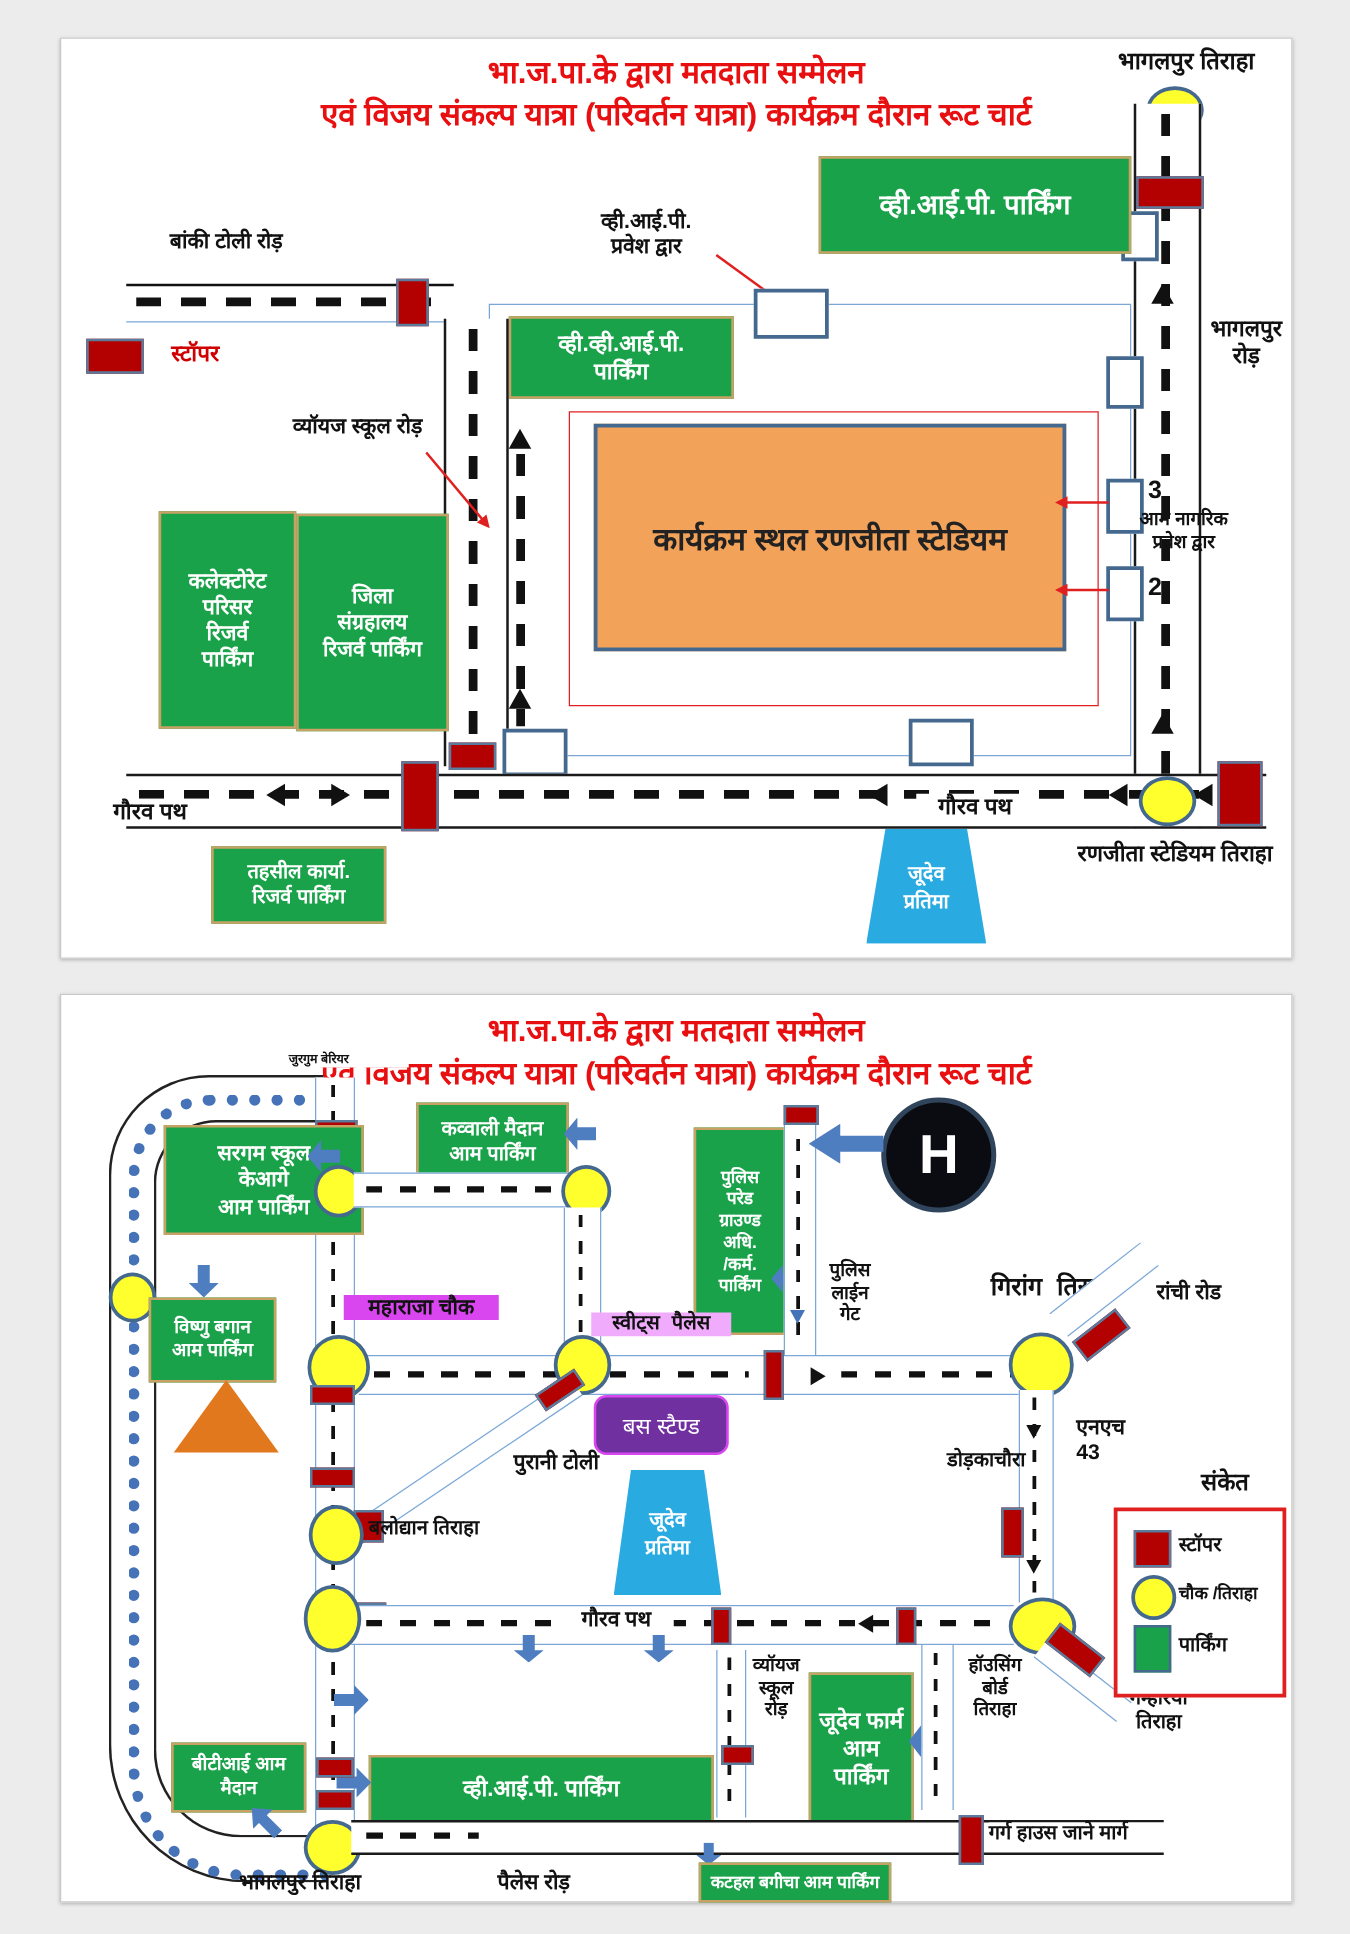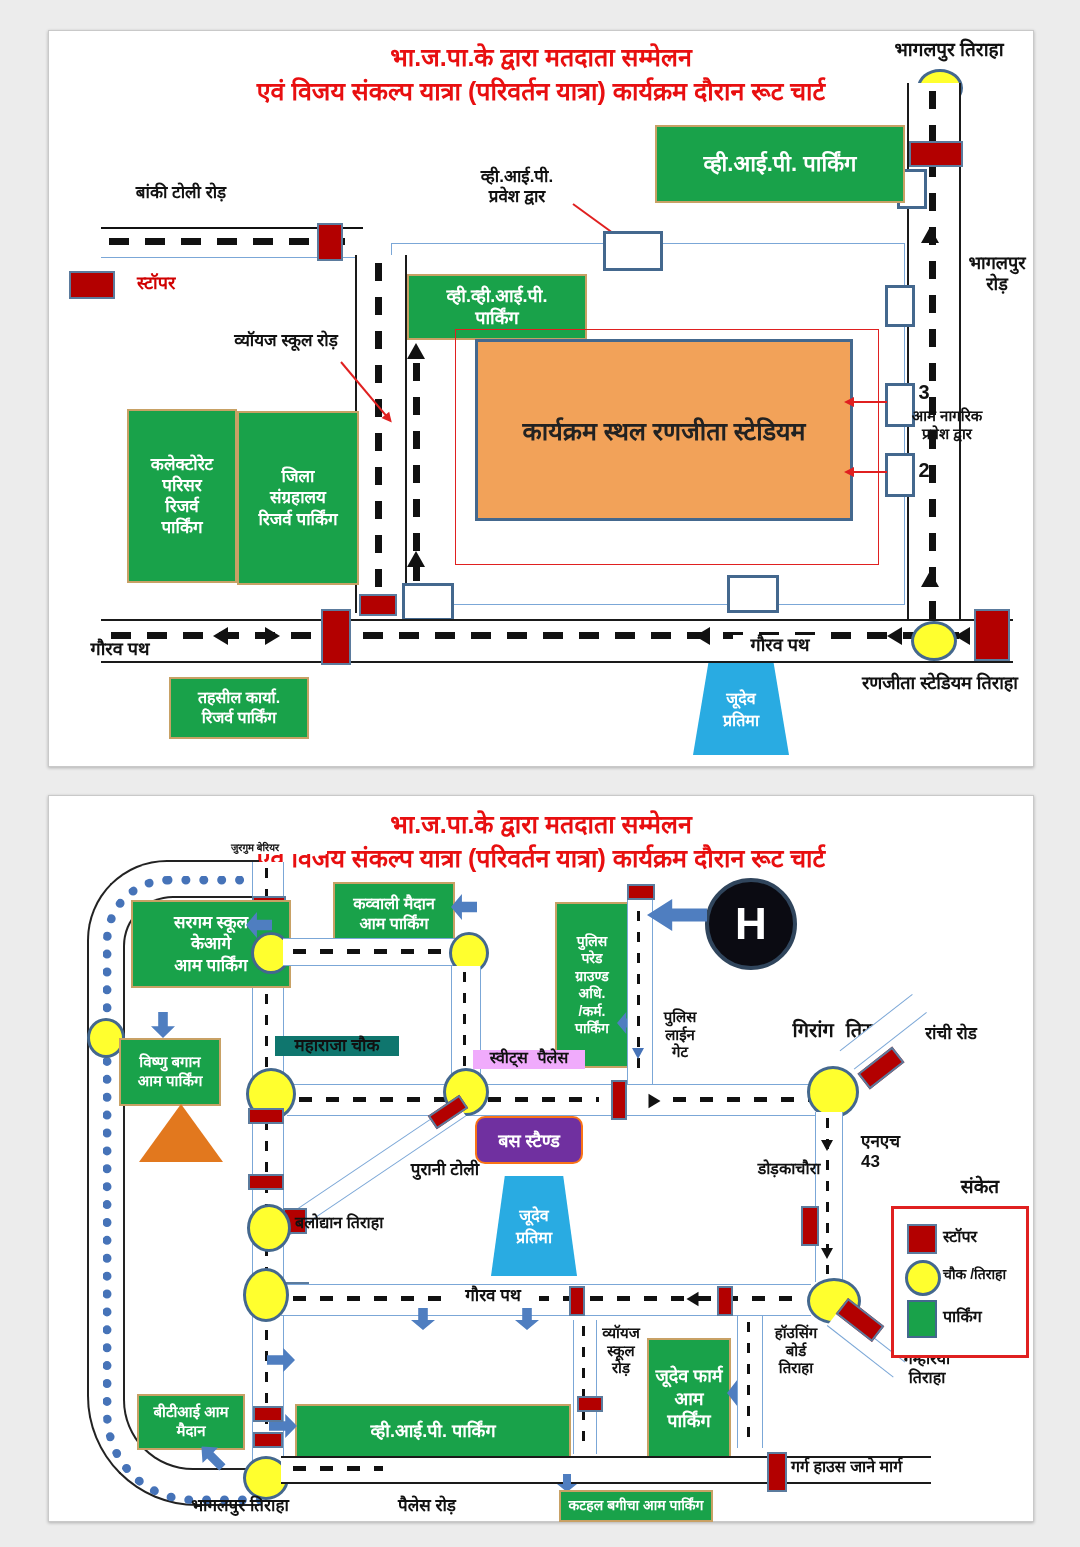--- a/index.html
+++ b/index.html
@@ -29,21 +29,21 @@
   .fa{position:absolute;background:#4f7ec0;}
   .fa-l{clip-path:polygon(0 50%,42% 0,42% 30%,100% 30%,100% 70%,42% 70%,42% 100%);}
   .fa-r{clip-path:polygon(100% 50%,58% 0,58% 30%,0 30%,0 70%,58% 70%,58% 100%);}
   .fa-d{clip-path:polygon(50% 100%,0 55%,30% 55%,30% 0,70% 0,70% 55%,100% 55%);}
   .diag{position:absolute;border-top:1.5px solid #7ba7d7;border-bottom:1.5px solid #7ba7d7;background:#fff;transform-origin:left center;}
   .redbox{position:absolute;border:1.5px solid #e02020;}
   .bluebox{position:absolute;border:1.5px solid #7ba7d7;}
   .heli{position:absolute;background:#0b0b12;border:4px solid #30455c;border-radius:50%;color:#fff;display:flex;align-items:center;justify-content:center;font-size:44px;font-weight:bold;}
   .trap{position:absolute;background:#29abe2;color:#fff;font-weight:bold;display:flex;align-items:center;justify-content:center;text-align:center;white-space:pre-line;clip-path:polygon(16% 0,84% 0,100% 100%,0 100%);}
   .resth{position:absolute;background:#5b87b8;border:2px solid #44688e;color:#fff;font-weight:bold;display:flex;align-items:center;justify-content:center;clip-path:polygon(7% 0,93% 0,100% 14%,100% 100%,0 100%,0 16%);}
-  .bus{position:absolute;background:#7030a0;border:2px solid #f97316;border-radius:10px;color:#fff;font-weight:bold;display:flex;align-items:center;justify-content:center;}
+  .bus{position:absolute;background:#7030a0;border:2px solid #d946ef;border-radius:10px;color:#fff;font-weight:normal;display:flex;align-items:center;justify-content:center;}
   .mandir-b{position:absolute;background:#e2781e;border:2.5px solid #44688e;color:#fff;font-weight:bold;display:flex;align-items:flex-end;justify-content:center;text-align:center;white-space:pre-line;clip-path:polygon(0 24%,12% 0,88% 0,100% 24%,100% 100%,0 100%);}
   .mandir-t{position:absolute;width:0;height:0;border-left:42px solid transparent;border-right:42px solid transparent;border-bottom:58px solid #e2781e;}
   .orangebox{position:absolute;background:#f2a259;border:3px solid #44688e;color:#222;font-weight:bold;display:flex;align-items:center;justify-content:center;text-align:center;white-space:pre-line;}
   .curve{position:absolute;border:2.5px solid #222;border-right:0;}
   .dots{position:absolute;border:9px dotted #4673b8;border-right:0;}
 </style>
 </head>
 <body>
 
 <div id="stage">
@@ -74,21 +74,21 @@
 
     <div class="stp" style="left:20px;top:240px;width:42px;height:24px;"></div>
     <div class="lbl" style="left:88px;top:242px;width:80px;font-size:18px;color:#d00000;text-align:left;">स्टॉपर</div>
 
     <div class="lbl" style="left:408px;top:136px;width:120px;font-size:17px;">व्ही.आई.पी.
 प्रवेश द्वार</div>
     <div class="ra" style="left:524px;top:172px;width:62px;transform:rotate(36deg);"></div>
 
     <div class="bluebox" style="left:342px;top:212px;width:512px;height:360px;"></div>
     <div class="gate" style="left:554px;top:200px;width:54px;height:34px;"></div>
-    <div class="gb" style="left:358px;top:222px;width:176px;height:62px;font-size:18px;margin-top:21px;">व्ही.व्ही.आई.पी.
+    <div class="gb" style="left:358px;top:222px;width:176px;height:62px;font-size:18px;">व्ही.व्ही.आई.पी.
 पार्किंग</div>
 
     <div class="road-v" style="left:306px;top:224px;width:48px;height:358px;"></div>
     <div class="dv" style="left:326px;top:232px;height:340px;"></div>
     <div class="stp" style="left:310px;top:563px;width:34px;height:18px;"></div>
     <div class="lbl" style="left:166px;top:300px;width:142px;font-size:17px;">व्यॉयज स्कूल रोड़</div>
     <div class="ra" style="left:292px;top:330px;width:76px;transform:rotate(50deg);"></div>
 
     <div class="redbox" style="left:406px;top:298px;width:422px;height:234px;"></div>
     <div class="orangebox" style="left:426px;top:308px;width:372px;height:176px;font-size:25px;">कार्यक्रम स्थल रणजीता स्टेडियम</div>
@@ -198,21 +198,21 @@
     <div class="stp" style="left:810px;top:262px;width:40px;height:16px;transform:rotate(-38deg);"></div>
     <div class="rb-v" style="left:766px;top:316px;width:26px;height:170px;"></div>
     <div class="dv2" style="left:777px;top:322px;height:156px;"></div>
     <div class="td" style="left:772px;top:344px;"></div>
     <div class="td" style="left:772px;top:452px;"></div>
     <div class="lbl" style="left:812px;top:336px;width:64px;font-size:17px;text-align:left;">एनएच
 43</div>
     <div class="lbl" style="left:698px;top:364px;width:84px;font-size:16px;">डोड़काचौरा</div>
     <div class="stp" style="left:752px;top:410px;width:14px;height:36px;"></div>
 
-    <div class="lbl" style="left:226px;top:240px;width:124px;font-size:17px;background:#0f766e;">महाराजा चौक</div>
+    <div class="lbl" style="left:226px;top:240px;width:124px;font-size:17px;background:#d946ef;">महाराजा चौक</div>
     <div class="yc" style="left:197px;top:272px;width:44px;height:46px;"></div>
     <div class="lbl" style="left:424px;top:254px;width:112px;font-size:16px;background:#f0abfc;font-family:Liberation Mono, monospace;">स्वीट्स पैलेस</div>
     <div class="yc" style="left:394px;top:272px;width:40px;height:42px;"></div>
     <div class="bus" style="left:426px;top:320px;width:104px;height:44px;font-size:18px;">बस स्टैण्ड</div>
     <div class="lbl" style="left:340px;top:364px;width:112px;font-size:17px;">पुरानी टोली</div>
 
     <div class="diag" style="left:228px;top:428px;width:222px;height:16px;transform:rotate(-34deg);"></div>
     <div class="stp" style="left:380px;top:308px;width:34px;height:12px;transform:rotate(-34deg);"></div>
 
     <div class="stp" style="left:199px;top:312px;width:32px;height:12px;"></div>

